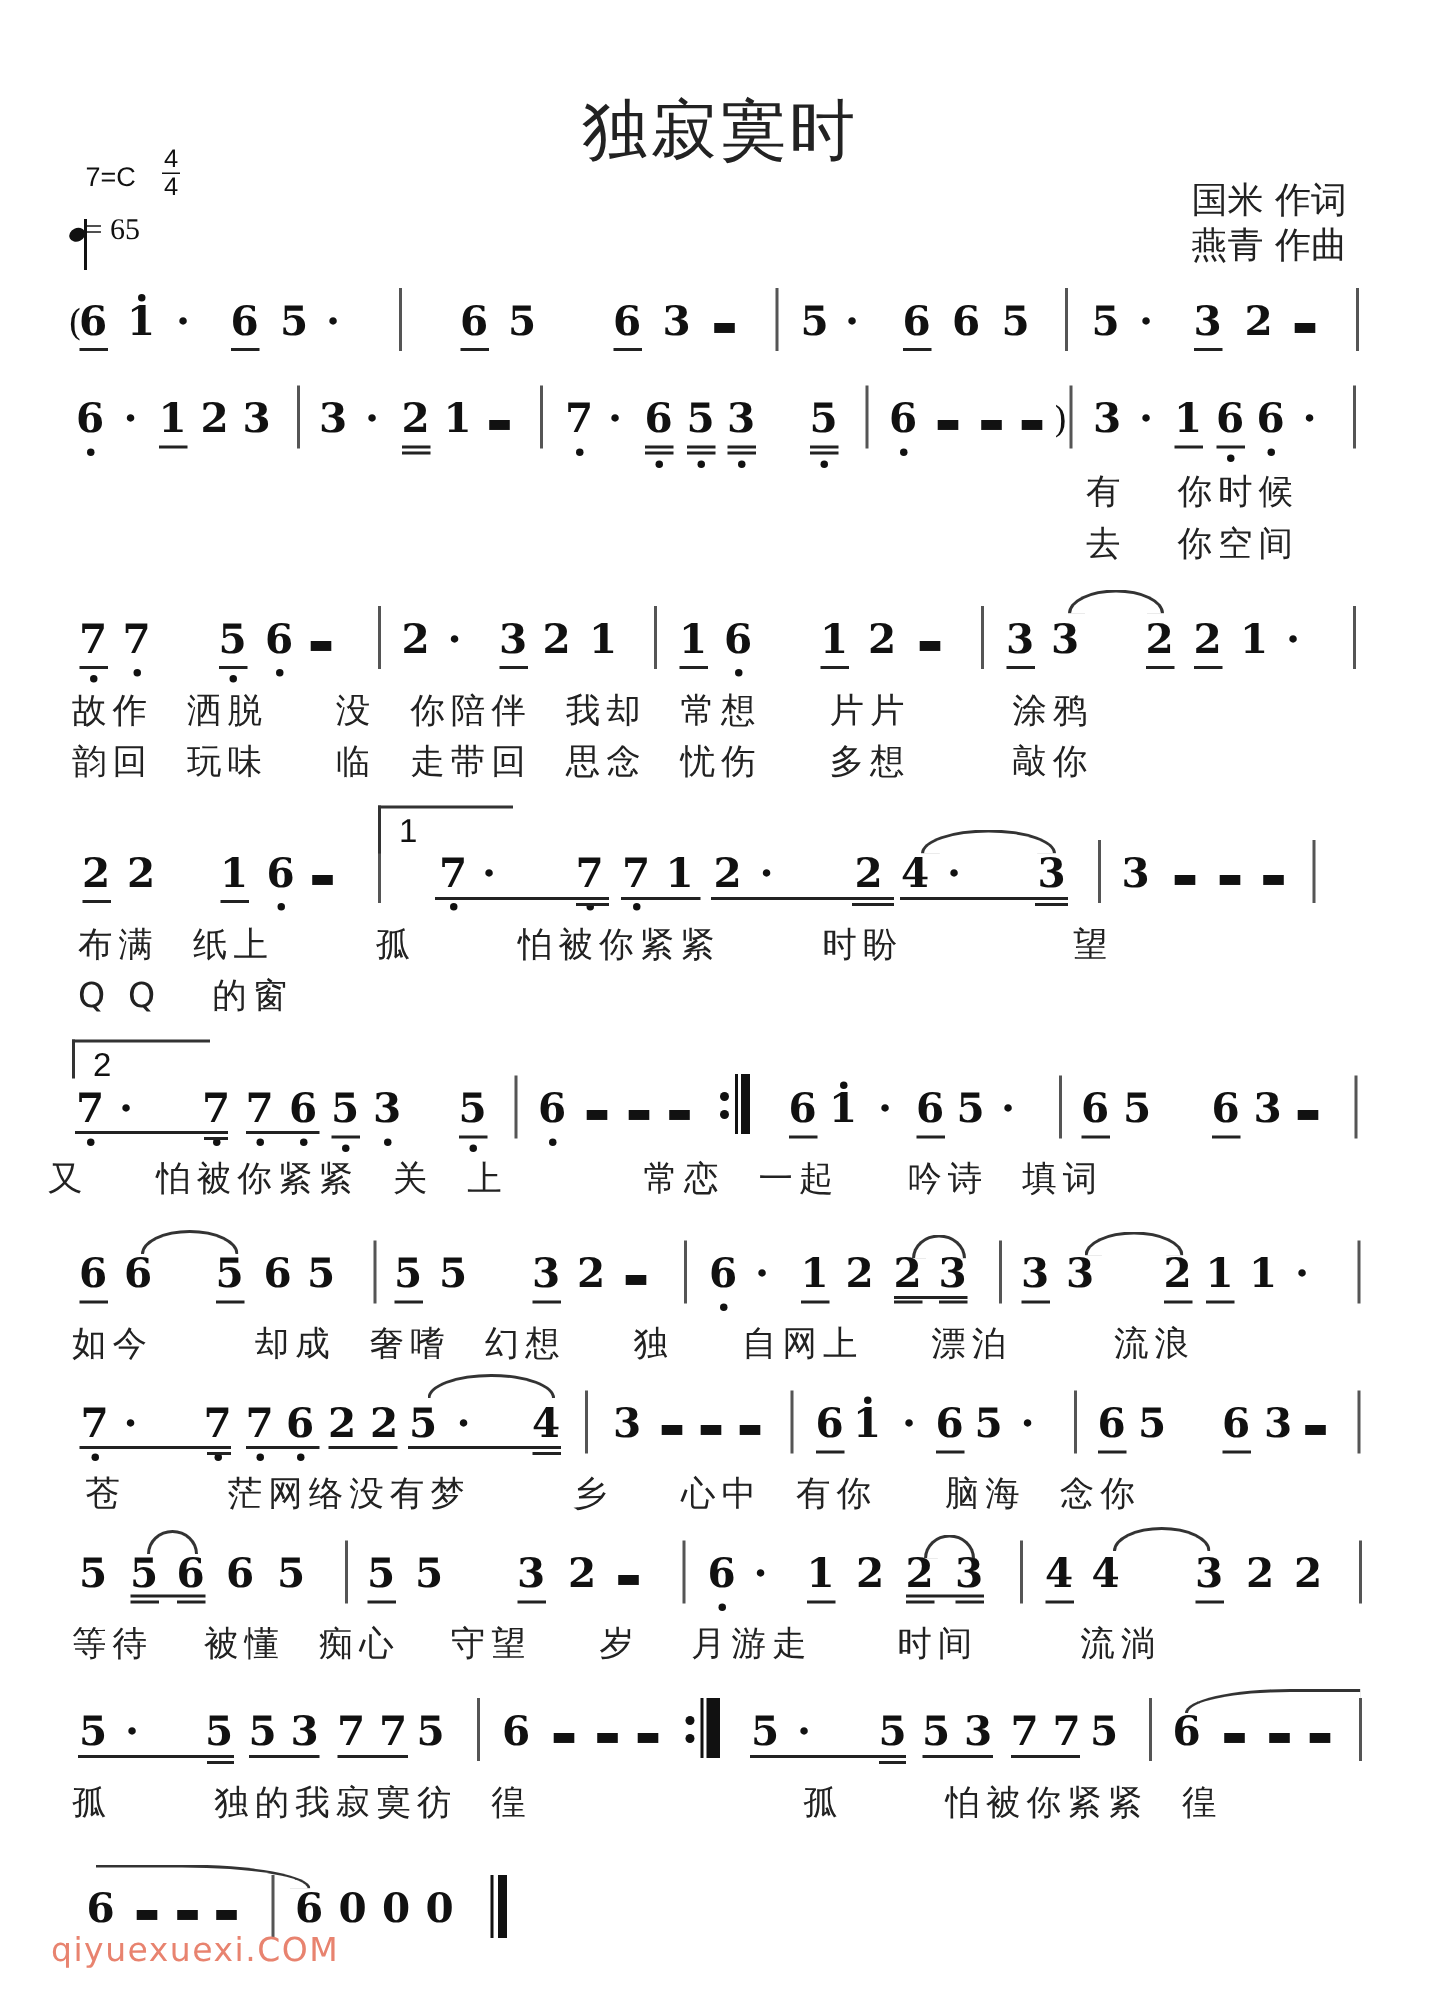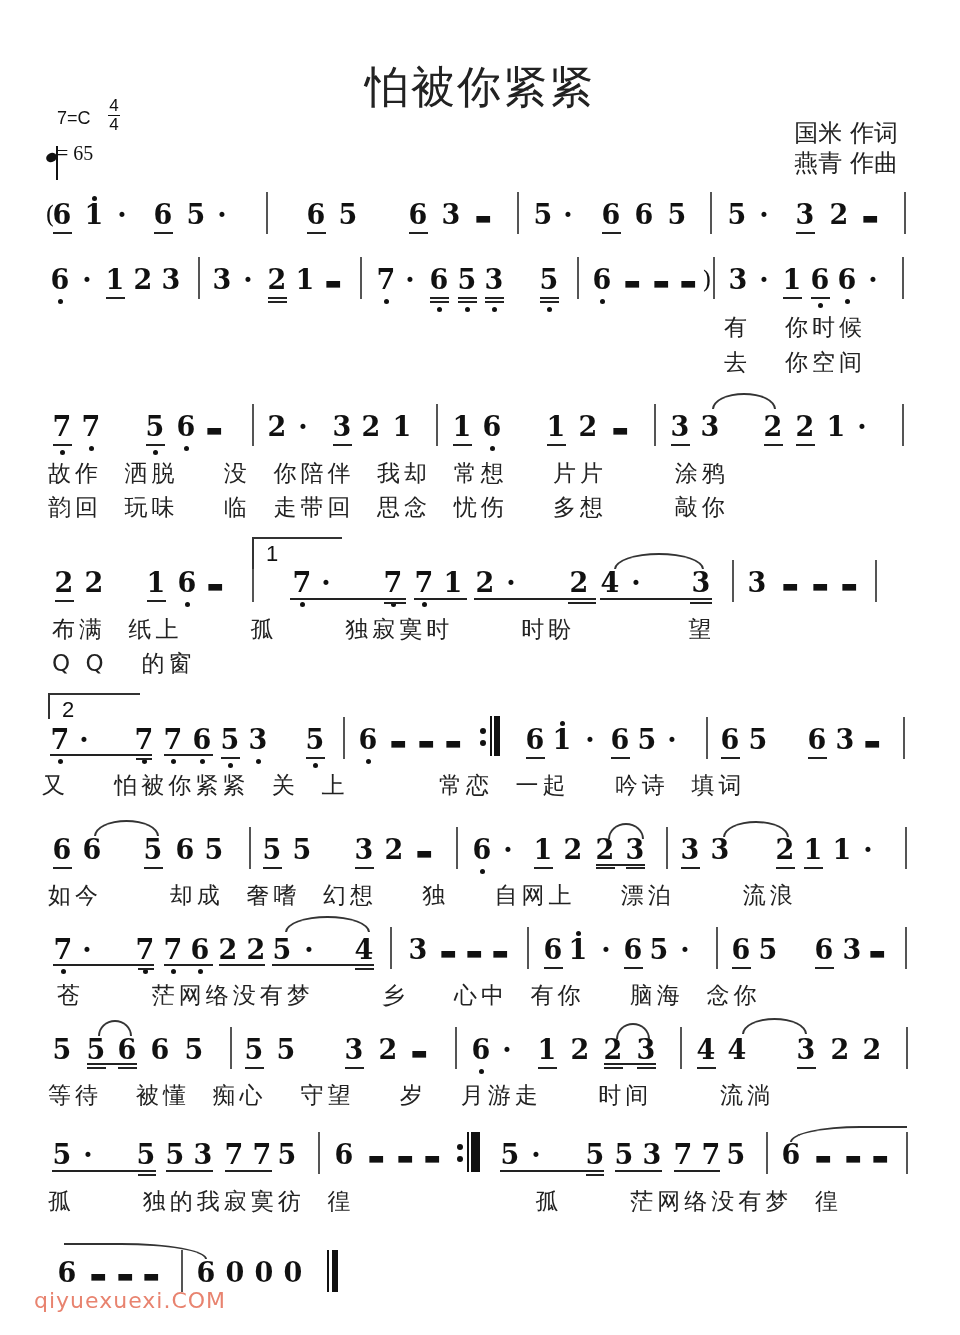--- a/index.html
+++ b/index.html
@@ -23,21 +23,21 @@
   .volta{position:absolute;border-left:2px solid #333;border-top:2px solid #333;}
   .volta span{position:absolute;left:12px;top:2px;font-family:"Liberation Sans",sans-serif;font-size:22px;}
   .thick{position:absolute;width:6px;background:#111;}
   .thin{position:absolute;width:2px;background:#111;}
   .rdot{position:absolute;width:6px;height:6px;border-radius:50%;background:#111;}
   .wm{left:34px;top:1288px;font-family:"DejaVu Sans",sans-serif;font-size:22px;color:#e8836f;letter-spacing:1px;}
 </style>
 </head>
 <body>
 
-<div class="abs title">怕被你紧紧</div>
+<div class="abs title">独寂寞时</div>
 <div class="abs key">7=C</div>
 <div class="abs ts">
   <span>4</span>
   <span class="bar"></span>
   <span>4</span>
 </div>
 <div class="stem"></div>
 <div class="abs tempo"><span class="notehead"></span><span>= 65</span></div>
 <div class="abs credits">
   <div>国米  作词</div>
@@ -208,21 +208,21 @@
     <div class="ul" style="left: 568px; width: 28px; top: 602px;"></div>
     <div class="ul" style="left: 600px; width: 112px; top: 598px;"></div>
     <div class="ul" style="left: 690px; width: 22px; top: 602px;"></div>
     <div class="bl" style="left: 252px; top: 560px; height: 42px;"></div>
     <div class="bl" style="left: 732px; top: 560px; height: 42px;"></div>
     <div class="bl" style="left: 875px; top: 560px; height: 42px;"></div>
     <div class="tie" style="left: 614px; width: 86px; top: 553px; height: 14px;"></div>
     <div class="volta" style="left: 252px; top: 537px; width: 88px; height: 30px;">
       <span>1</span>
     </div>
-    <div class="lyr" style="left: 52px; top: 614px;">布满  纸上      孤      独寂寞时      时盼          望</div>
+    <div class="lyr" style="left: 52px; top: 614px;">布满  纸上      孤      怕被你紧紧      时盼          望</div>
     <div class="lyr" style="left: 52px; top: 648px;">Q Q   的窗</div>
     <div class="n" style="left: 60px; top: 725px; font-size: 27px; font-weight: bold;">7</div>
     <div class="dot" style="left: 58px; top: 759px;"></div>
     <div class="n" style="left: 84px; top: 725px; font-size: 27px; font-weight: bold;">·</div>
     <div class="n" style="left: 144px; top: 725px; font-size: 27px; font-weight: bold;">7</div>
     <div class="dot" style="left: 142px; top: 759px;"></div>
     <div class="n" style="left: 173px; top: 725px; font-size: 27px; font-weight: bold;">7</div>
     <div class="dot" style="left: 171px; top: 759px;"></div>
     <div class="n" style="left: 202px; top: 725px; font-size: 27px; font-weight: bold;">6</div>
     <div class="dot" style="left: 200px; top: 759px;"></div>
@@ -261,21 +261,21 @@
     <div class="bl" style="left: 343px; top: 717px; height: 42px;"></div>
     <div class="bl" style="left: 706px; top: 717px; height: 42px;"></div>
     <div class="bl" style="left: 903px; top: 717px; height: 42px;"></div>
     <div class="volta" style="left: 48px; top: 693px; width: 90px; height: 24px;">
       <span>2</span>
     </div>
     <div class="rdot" style="left: 480px; top: 728px;"></div>
     <div class="rdot" style="left: 480px; top: 740px;"></div>
     <div class="thin" style="left: 490px; top: 716px; height: 40px;"></div>
     <div class="thick" style="left: 494px; top: 716px; height: 40px;"></div>
-    <div class="lyr" style="left: 42px; top: 770px;">又    怕被你紧紧  关  上        常恋  一起    吟诗  填词</div>
+    <div class="lyr" style="left: 32px; top: 770px;">又    怕被你紧紧  关  上        常恋  一起    吟诗  填词</div>
     <div class="n" style="left: 62px; top: 835px; font-size: 27px; font-weight: bold;">6</div>
     <div class="ul" style="left: 53px; width: 19px; top: 867px;"></div>
     <div class="n" style="left: 92px; top: 835px; font-size: 27px; font-weight: bold;">6</div>
     <div class="n" style="left: 153px; top: 835px; font-size: 27px; font-weight: bold;">5</div>
     <div class="ul" style="left: 144px; width: 19px; top: 867px;"></div>
     <div class="n" style="left: 185px; top: 835px; font-size: 27px; font-weight: bold;">6</div>
     <div class="n" style="left: 214px; top: 835px; font-size: 27px; font-weight: bold;">5</div>
     <div class="n" style="left: 272px; top: 835px; font-size: 27px; font-weight: bold;">5</div>
     <div class="ul" style="left: 263px; width: 19px; top: 867px;"></div>
     <div class="n" style="left: 302px; top: 835px; font-size: 27px; font-weight: bold;">5</div>
@@ -432,21 +432,21 @@
     <div class="ul" style="left: 674px; width: 46px; top: 1170px;"></div>
     <div class="bl" style="left: 318px; top: 1132px; height: 42px;"></div>
     <div class="bl" style="left: 766px; top: 1132px; height: 42px;"></div>
     <div class="bl" style="left: 906px; top: 1132px; height: 42px;"></div>
     <div class="tie" style="left: 790px; width: 115px; top: 1126px; height: 14px; border-radius: 60% 0px 0px / 100% 0px 0px; border-right: none;"></div>
     <div class="rdot" style="left: 457px; top: 1144px;"></div>
     <div class="rdot" style="left: 457px; top: 1156px;"></div>
     <div class="thin" style="left: 467px; top: 1132px; height: 40px;"></div>
     <div class="thick" style="left: 471px; top: 1132px; height: 40px;"></div>
     <div class="thick" style="left: 474px; top: 1132px; height: 40px;"></div>
-    <div class="lyr" style="left: 48px; top: 1186px;">孤      独的我寂寞彷  徨                孤      茫网络没有梦  徨</div>
+    <div class="lyr" style="left: 48px; top: 1186px;">孤      独的我寂寞彷  徨                孤      怕被你紧紧  徨</div>
     <div class="n" style="left: 67px; top: 1258px; font-size: 27px; font-weight: bold;">6</div>
     <div class="n" style="left: 98px; top: 1261px; font-size: 18px; font-weight: bold;">▬</div>
     <div class="n" style="left: 125px; top: 1261px; font-size: 18px; font-weight: bold;">▬</div>
     <div class="n" style="left: 151px; top: 1261px; font-size: 18px; font-weight: bold;">▬</div>
     <div class="n" style="left: 206px; top: 1258px; font-size: 27px; font-weight: bold;">6</div>
     <div class="n" style="left: 235px; top: 1258px; font-size: 27px; font-weight: bold;">0</div>
     <div class="n" style="left: 264px; top: 1258px; font-size: 27px; font-weight: bold;">0</div>
     <div class="n" style="left: 293px; top: 1258px; font-size: 27px; font-weight: bold;">0</div>
     <div class="bl" style="left: 181px; top: 1250px; height: 42px;"></div>
     <div class="tie" style="left: 64px; width: 141px; top: 1243px; height: 14px; border-radius: 0px 60% 0px 0px / 0px 100% 0px 0px; border-left: none;"></div>

